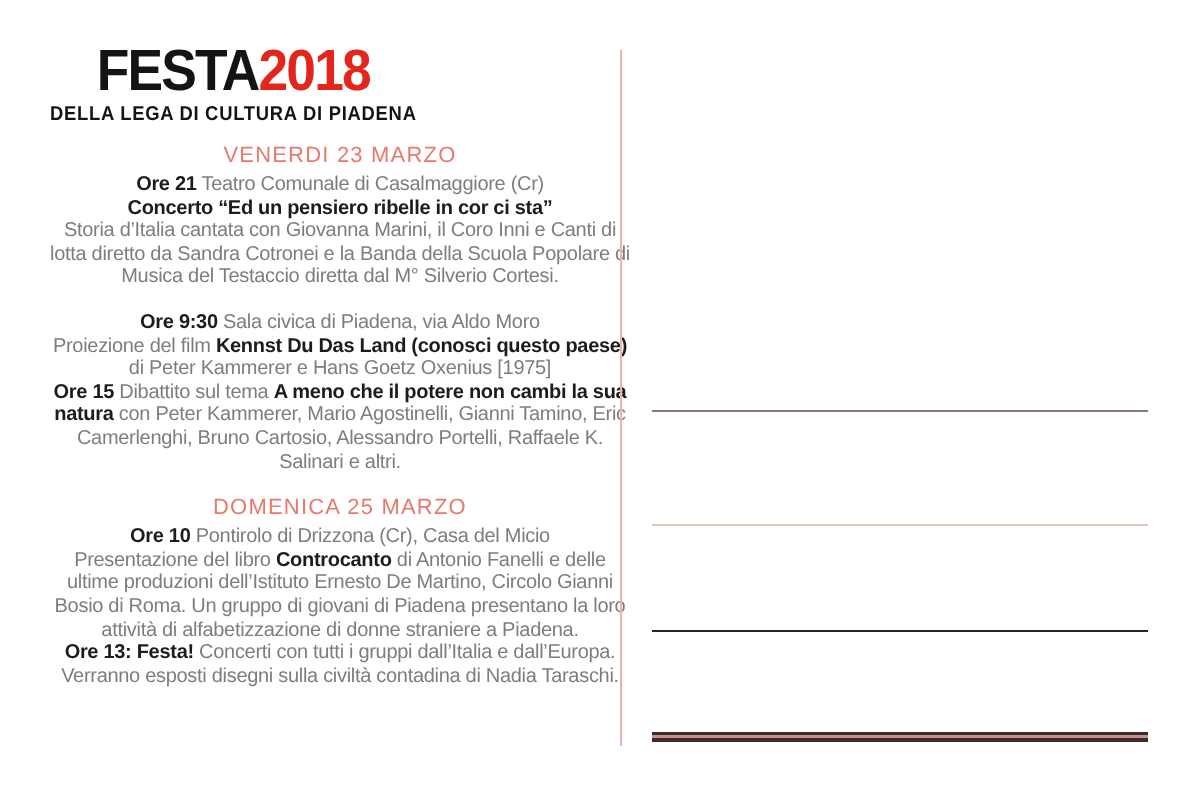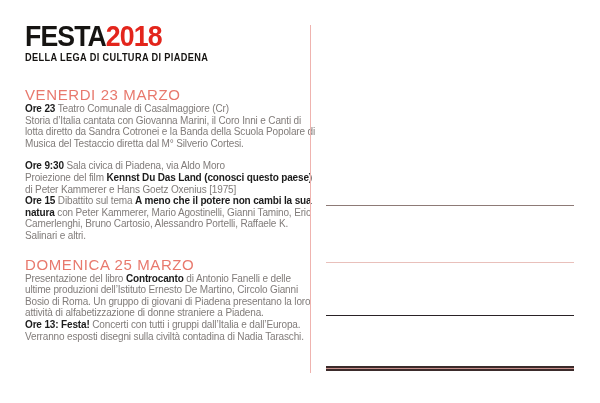--- a/index.html
+++ b/index.html
@@ -12,20 +12,21 @@
     height: 403px;
     position: relative;
     overflow: hidden;
     font-family: "Liberation Sans", sans-serif;
     -webkit-font-smoothing: antialiased;
   }
   .page {
     position: absolute;
     inset: 0;
     background: #fff;
+    text-align: center;
   }
 
   
   .logo {
     position: absolute;
     left: 25px;
     top: 22px;
     white-space: nowrap;
     transform: scaleX(0.92);
     transform-origin: left top;
@@ -49,22 +50,22 @@
 
   
   .sections {
     position: absolute;
     left: 25px;
     top: 72px;
     width: 290px;
   }
   .sec { margin: 0 0 11px 0; }
   .sec-heading {
-    margin: 16px 0 2px 0;
-    font-size: 15px;
+    margin: 0 0 2px 0;
+    font-size: 11px;
     font-weight: 400;
     letter-spacing: 0.6px;
     line-height: 13px;
     color: var(--heading_salmon, #e8796d);
   }
   .para {
     margin: 0;
     font-size: 10px;
     line-height: 11.6px;
     letter-spacing: -0.15px;
@@ -113,30 +114,32 @@
   <div class="logo">
     <div class="logo-line">
       <span>FESTA</span><span class="logo-year">2018</span>
     </div>
     <div class="logo-sub">DELLA LEGA DI CULTURA DI PIADENA</div>
   </div>
 
   <div class="sections">
       <section class="sec">
         <h2 class="sec-heading">VENERDI 23 MARZO</h2>
-        <p class="para"><span class="seg bold">Ore 23</span><span class="seg"> Teatro Comunale di Casalmaggiore (Cr)</span></p>
+        <p class="para"><span class="seg bold">Ore 21</span><span class="seg"> Teatro Comunale di Casalmaggiore (Cr)</span></p>
+        <p class="para"><span class="seg bold">Concerto “Ed un pensiero ribelle in cor ci sta”</span></p>
         <p class="para"><span class="seg">Storia d’Italia cantata con Giovanna Marini, il Coro Inni e Canti di lotta diretto da Sandra Cotronei e la Banda della Scuola Popolare di Musica del Testaccio diretta dal M° Silverio Cortesi.</span></p>
       </section>
       <section class="sec">
         <p class="para"><span class="seg bold">Ore 9:30</span><span class="seg"> Sala civica di Piadena, via Aldo Moro</span></p>
         <p class="para"><span class="seg">Proiezione del film </span><span class="seg bold">Kennst Du Das Land (conosci questo paese)</span><span class="seg"> di Peter Kammerer e Hans Goetz Oxenius [1975]</span></p>
         <p class="para"><span class="seg bold">Ore 15</span><span class="seg"> Dibattito sul tema </span><span class="seg bold">A meno che il potere non cambi la sua natura</span><span class="seg"> con Peter Kammerer, Mario Agostinelli, Gianni Tamino, Eric Camerlenghi, Bruno Cartosio, Alessandro Portelli, Raffaele K. Salinari e altri.</span></p>
       </section>
       <section class="sec">
         <h2 class="sec-heading">DOMENICA 25 MARZO</h2>
+        <p class="para"><span class="seg bold">Ore 10</span><span class="seg"> Pontirolo di Drizzona (Cr), Casa del Micio</span></p>
         <p class="para"><span class="seg">Presentazione del libro </span><span class="seg bold">Controcanto</span><span class="seg"> di Antonio Fanelli e delle ultime produzioni dell’Istituto Ernesto De Martino, Circolo Gianni Bosio di Roma. Un gruppo di giovani di Piadena presentano la loro attività di alfabetizzazione di donne straniere a Piadena.</span></p>
         <p class="para"><span class="seg bold">Ore 13: Festa!</span><span class="seg"> Concerti con tutti i gruppi dall’Italia e dall’Europa. Verranno esposti disegni sulla civiltà contadina di Nadia Taraschi.</span></p>
       </section>
     </div>
 
   <div class="vline"></div>
   <div class="rule rule1"></div>
   <div class="rule rule2"></div>
   <div class="rule rule3"></div>
   <div class="rule rule4"></div>

